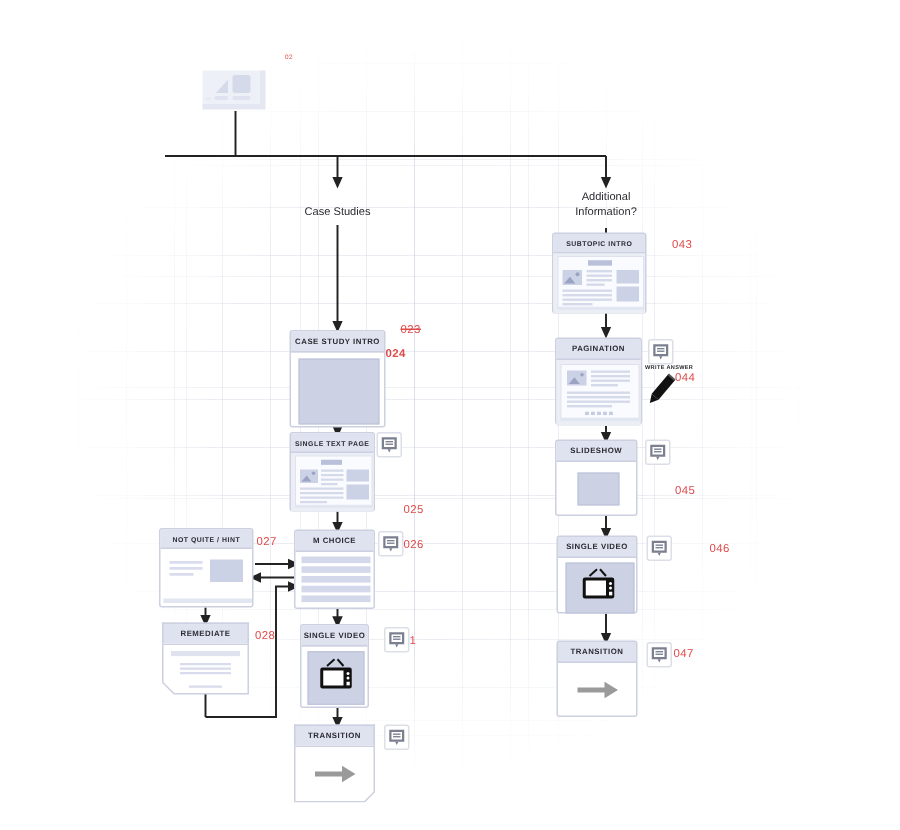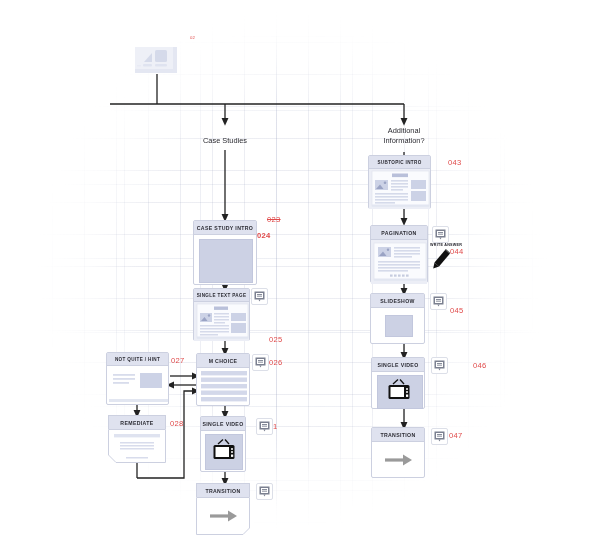--- a/index.html
+++ b/index.html
@@ -369,21 +369,21 @@
   </div>
   <div class="cmt" style="left:430px;top:293px;">
     <svg width="11" height="11" viewBox="0 0 11 11">
       <rect x="0.5" y="0.5" width="10" height="8" fill="#7b8090"></rect>
       <rect x="2" y="2" width="7" height="5" fill="#fff"></rect>
       <rect x="3" y="3" width="5" height=".9" fill="#7b8090"></rect>
       <rect x="3" y="4.7" width="5" height=".9" fill="#7b8090"></rect>
       <path d="M4.4,8.5 L6.6,8.5 L5.5,10.6 z" fill="#7b8090"></path>
     </svg>
   </div>
-  <div class="num" style="left:450px;top:306px;">045</div>
+  <div class="num" style="left:450px;top:322px;">045</div>
 
   <div class="node" style="left:371px;top:357px;width:54px;height:52px;">
     <div class="hdr">SINGLE VIDEO</div>
     <div class="body" style="height:38px;">
       <div class="fill-block" style="left:5px;top:3px;width:44px;height:32px;"></div>
       <svg class="tvicon" style="left:15px;top:6px;" width="24" height="26" viewBox="0 0 24 26">
         <path d="M6,6 L11,1.5" stroke="#111" stroke-width="1.3" fill="none"></path>
         <path d="M17,6 L13,1.5" stroke="#111" stroke-width="1.3" fill="none"></path>
         <rect x="1.5" y="7" width="21" height="14" rx="1.5" fill="#111"></rect>
         <rect x="3.5" y="9" width="13.5" height="10" fill="#fff"></rect>

